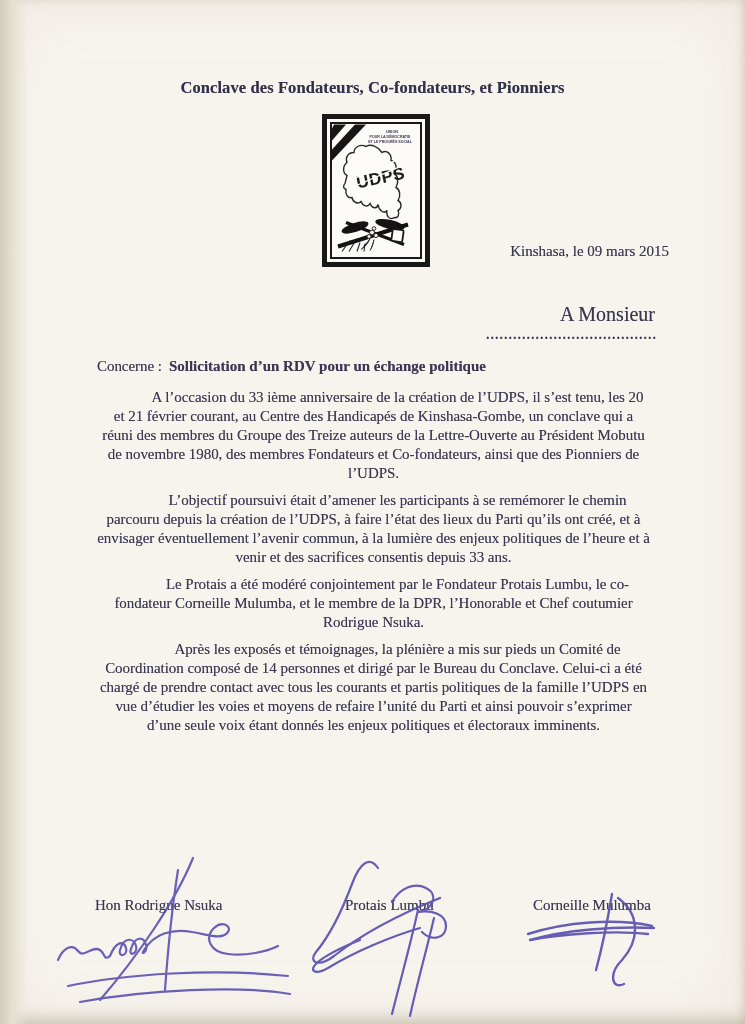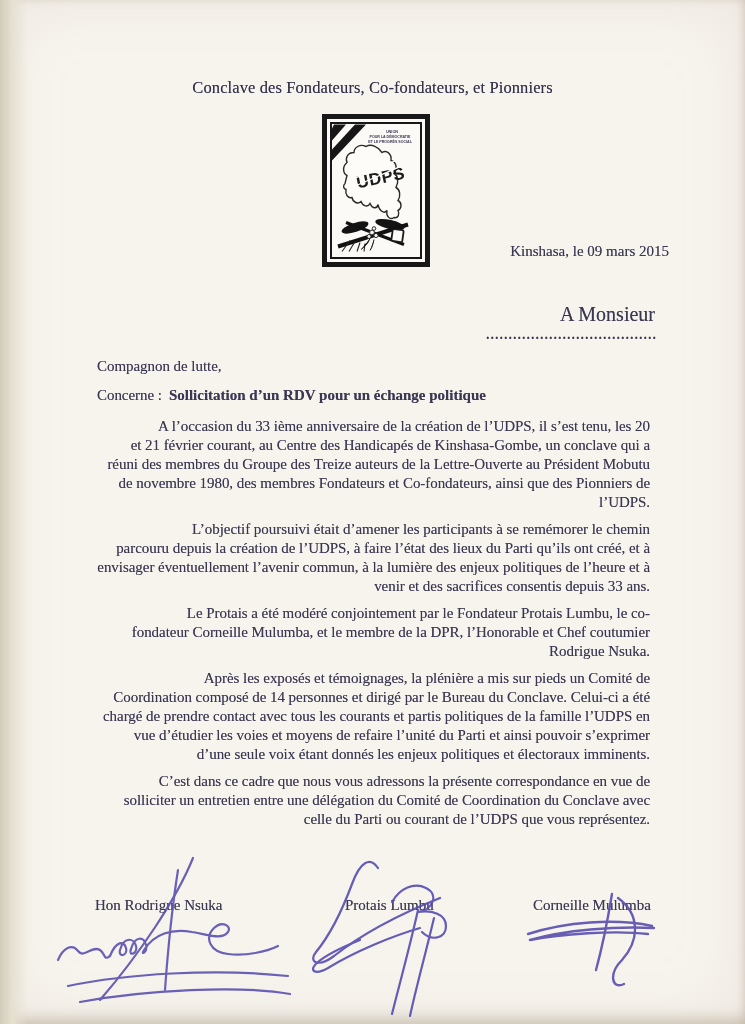--- a/index.html
+++ b/index.html
@@ -13,40 +13,40 @@
                 inset -9px 0 10px -7px rgba(186,146,138,.28),
                 inset 0 6px 8px -6px rgba(160,145,120,.25);
   }
   .edge-left {
     position:absolute; left:0; top:0; width:30px; height:1024px;
     background:linear-gradient(90deg,#d4ccba 0,#e6e0d1 12px,rgba(247,244,238,0) 28px);
   }
   .txt { text-shadow:0 0 .5px rgba(59,55,82,.55); }
   .title {
     position:absolute; top:78px; left:0; width:100%; text-align:center;
-    font-size:16.5px; font-weight:400; letter-spacing:.1px; color:#33304b;
+    font-size:16.5px; font-weight:700; letter-spacing:.1px; color:#33304b;
   }
   
   .logo {
     position:absolute; left:322px; top:114px; width:108px; height:153px;
     border:5px solid #181818; padding:3px; box-sizing:border-box; background:#fbfaf6;
   }
   .logo-inner { width:100%; height:100%; box-sizing:border-box; border:2px solid #181818; }
   .logo-inner svg { display:block; width:100%; height:100%; }
   
   .date-line { position:absolute; top:243px; right:76px; font-size:15px; }
   .recipient { position:absolute; top:303px; right:90px; font-size:20px; }
   .dots { position:absolute; top:327px; right:88px; font-size:14px; font-weight:700; letter-spacing:1px; }
   
   .body-block { position:absolute; top:357px; left:97px; width:553px; font-size:15px; line-height:19px; letter-spacing:-.05px; }
   .body-block p { margin:0 0 8px 0; }
   .salutation { margin-bottom:10px !important; }
   .subject { margin-bottom:12px !important; }
   .subject b { margin-left:7px; letter-spacing:0; }
-  .para, .closing { text-indent:48px; text-align:right; }
+  .para, .closing { text-indent:48px; text-align:center; }
   .closing { margin-top:0; }
   
   .sign-name { position:absolute; top:897px; font-size:15px; }
   .sig-svg { position:absolute; pointer-events:none; }
   .sig-svg path { fill:none; stroke-linecap:round; stroke-linejoin:round; }
 </style>
 </head>
 <body>
 
 <div class="page">
@@ -88,27 +88,25 @@
         </g>
       </svg>
     </div>
   </div>
 
   <div class="date-line txt">Kinshasa, le 09 mars 2015</div>
   <div class="recipient txt">A Monsieur</div>
   <div class="dots">......................................</div>
 
   <div class="body-block txt">
-    <p class="salutation">Compagnon de lutte,</p>
     <p class="subject"><span>Concerne :</span><b>Sollicitation d’un RDV pour un échange politique</b></p>
     <p class="para">A l’occasion du 33 ième anniversaire de la création de l’UDPS, il s’est tenu, les 20 et 21 février courant, au Centre des Handicapés de Kinshasa-Gombe, un conclave qui a réuni des membres du Groupe des Treize auteurs de la Lettre-Ouverte au Président Mobutu de novembre 1980, des membres Fondateurs et Co-fondateurs, ainsi que des Pionniers de l’UDPS.</p>
     <p class="para">L’objectif poursuivi était d’amener les participants à se remémorer le chemin parcouru depuis la création de l’UDPS, à faire l’état des lieux du Parti qu’ils ont créé, et à envisager éventuellement l’avenir commun, à la lumière des enjeux politiques de l’heure et à venir et des sacrifices consentis depuis 33 ans.</p>
     <p class="para">Le Protais a été modéré conjointement par le Fondateur Protais Lumbu, le co-fondateur Corneille Mulumba, et le membre de la DPR, l’Honorable et Chef coutumier Rodrigue Nsuka.</p>
     <p class="para">Après les exposés et témoignages, la plénière a mis sur pieds un Comité de Coordination composé de 14 personnes et dirigé par le Bureau du Conclave. Celui-ci a été chargé de prendre contact avec tous les courants et partis politiques de la famille l’UDPS en vue d’étudier les voies et moyens de refaire l’unité du Parti et ainsi pouvoir s’exprimer d’une seule voix étant donnés les enjeux politiques et électoraux imminents.</p>
-    <p class="para">C’est dans ce cadre que nous vous adressons la présente correspondance en vue de solliciter un entretien entre une délégation du Comité de Coordination du Conclave avec celle du Parti ou courant de l’UDPS que vous représentez.</p>
   </div>
 
   <div class="sign-name txt" style="left:95px;">Hon Rodrigue Nsuka</div>
   <div class="sign-name txt" style="left:345px;">Protais Lumbu</div>
   <div class="sign-name txt" style="left:533px;">Corneille Mulumba</div>
 
   <svg class="sig-svg" style="left:50px; top:848px;" width="250" height="168" viewBox="0 0 250 168">
     <g stroke="#5b51b0" stroke-width="2.2" opacity="0.9">
       <path d="M143,10 C126,52 88,108 50,152"></path>
       <path d="M128,22 C122,60 118,100 115,142"></path>

